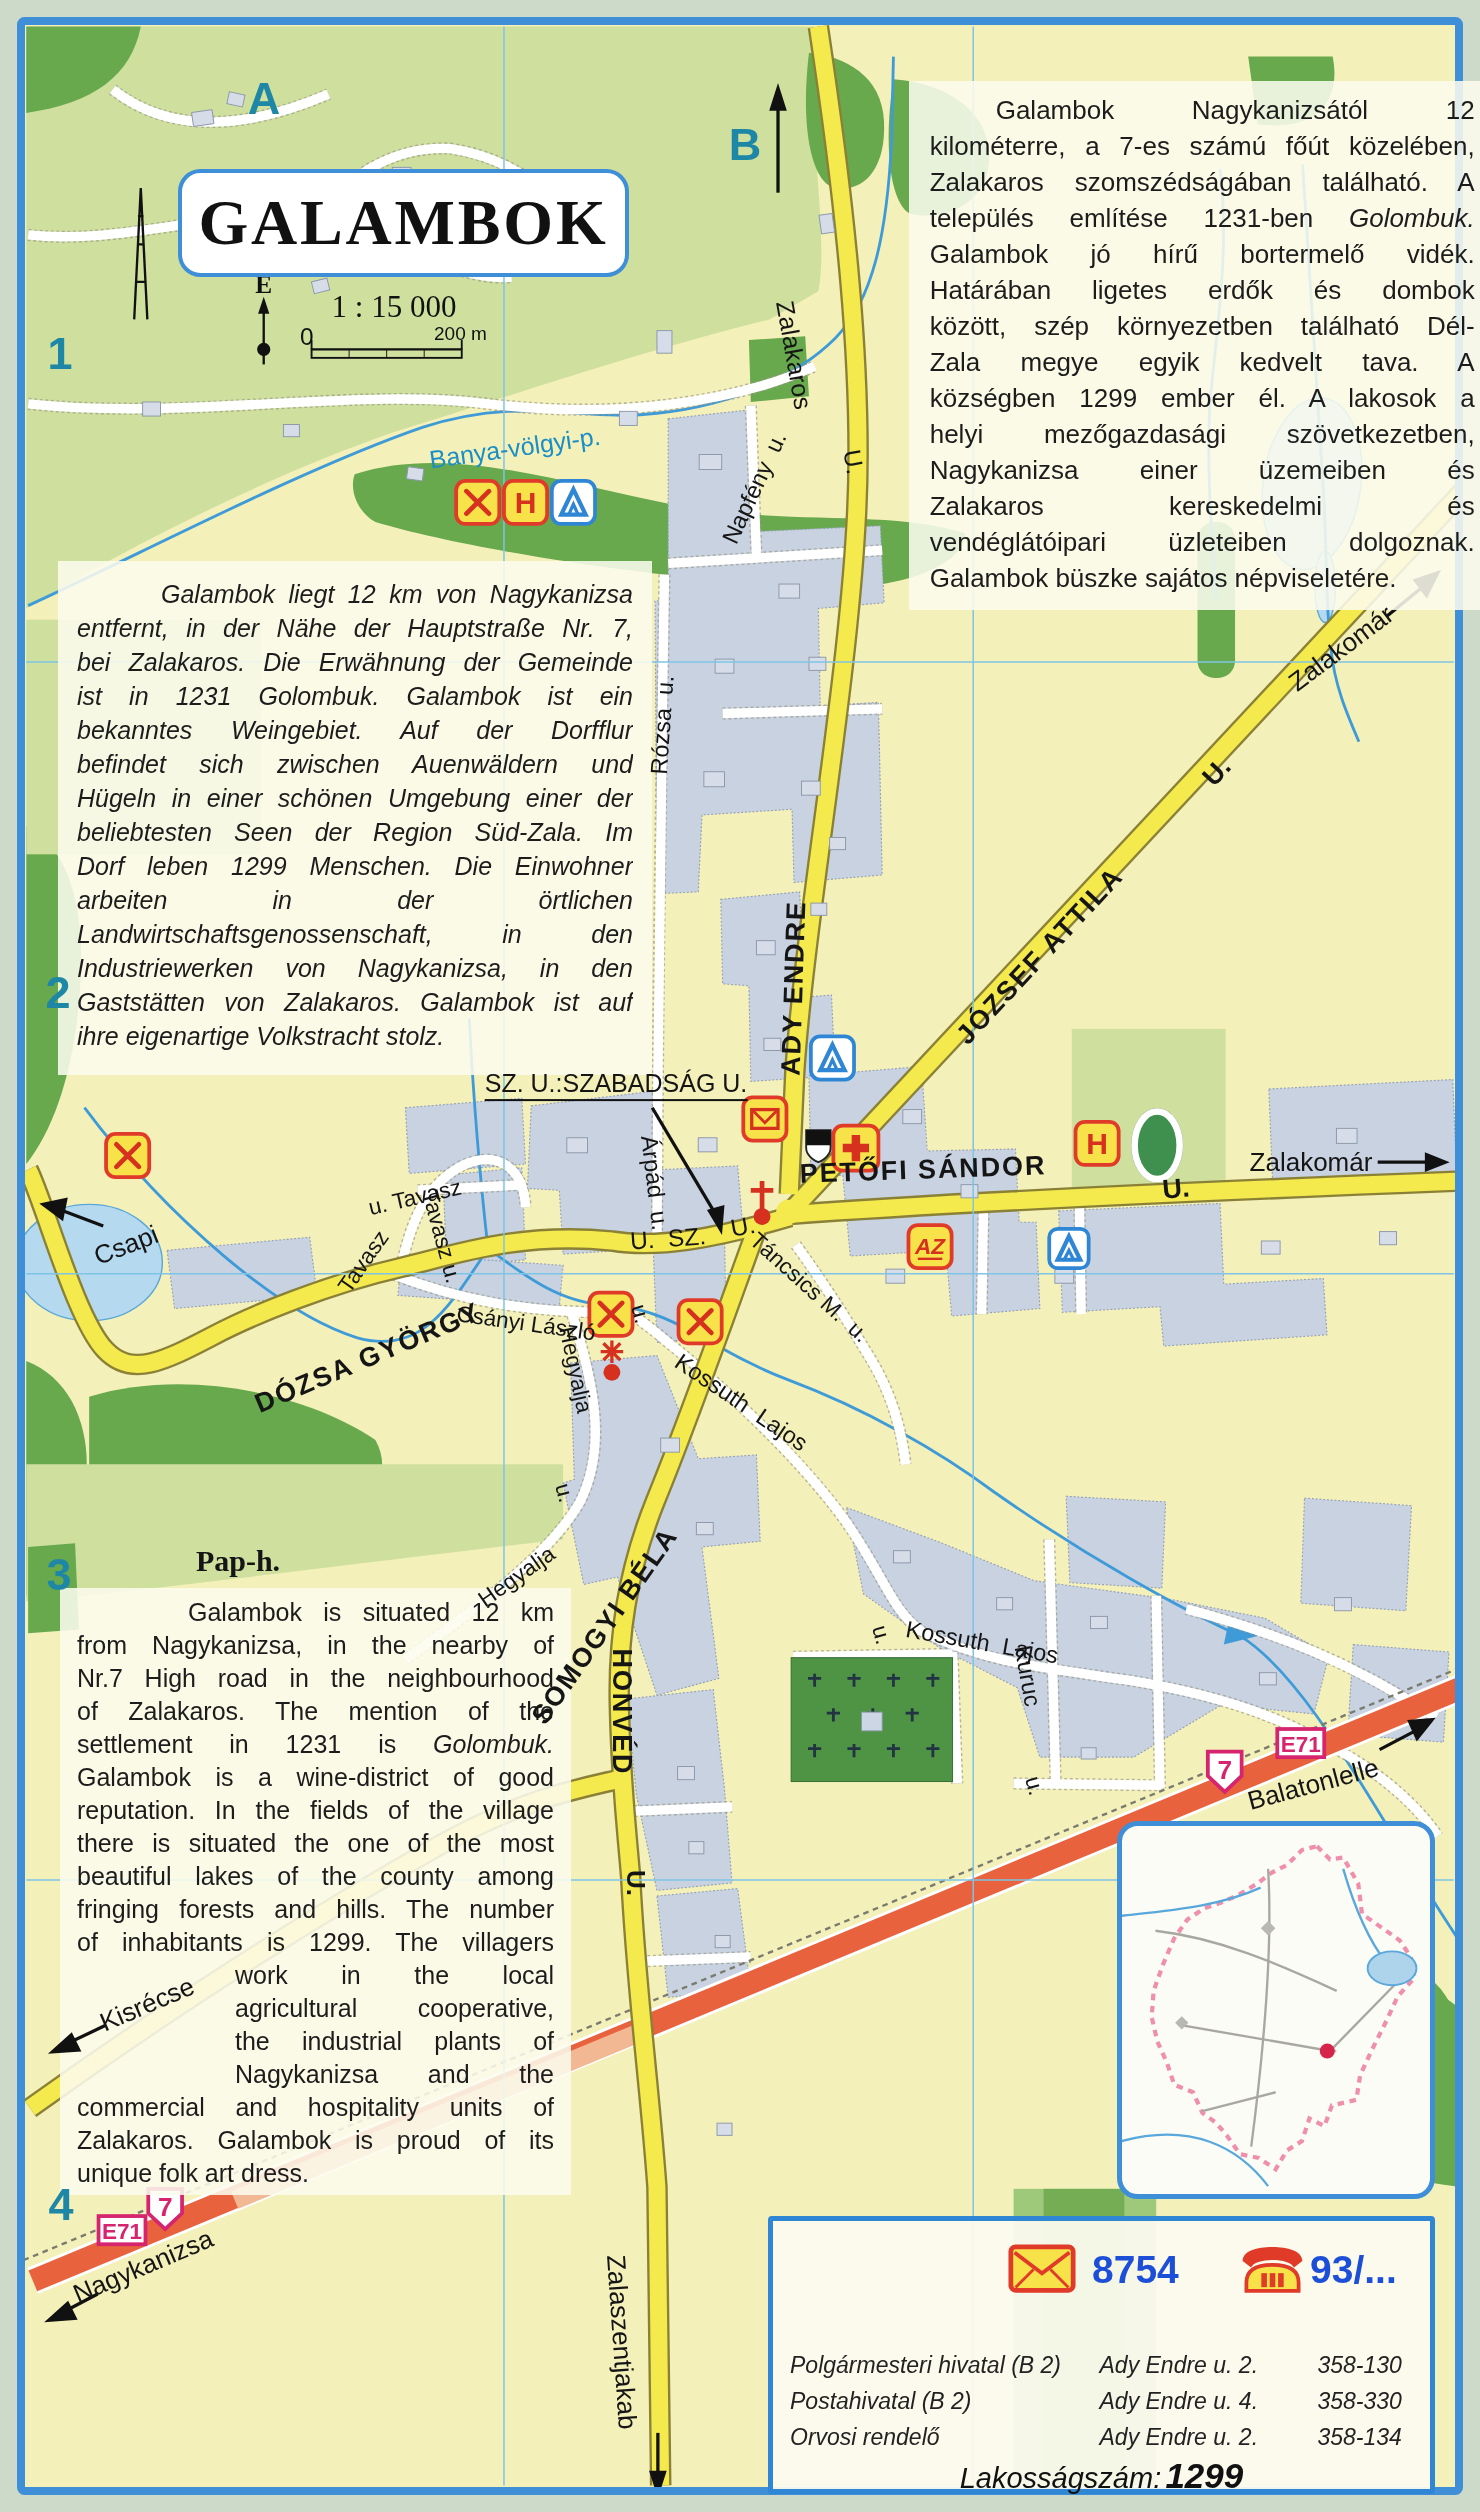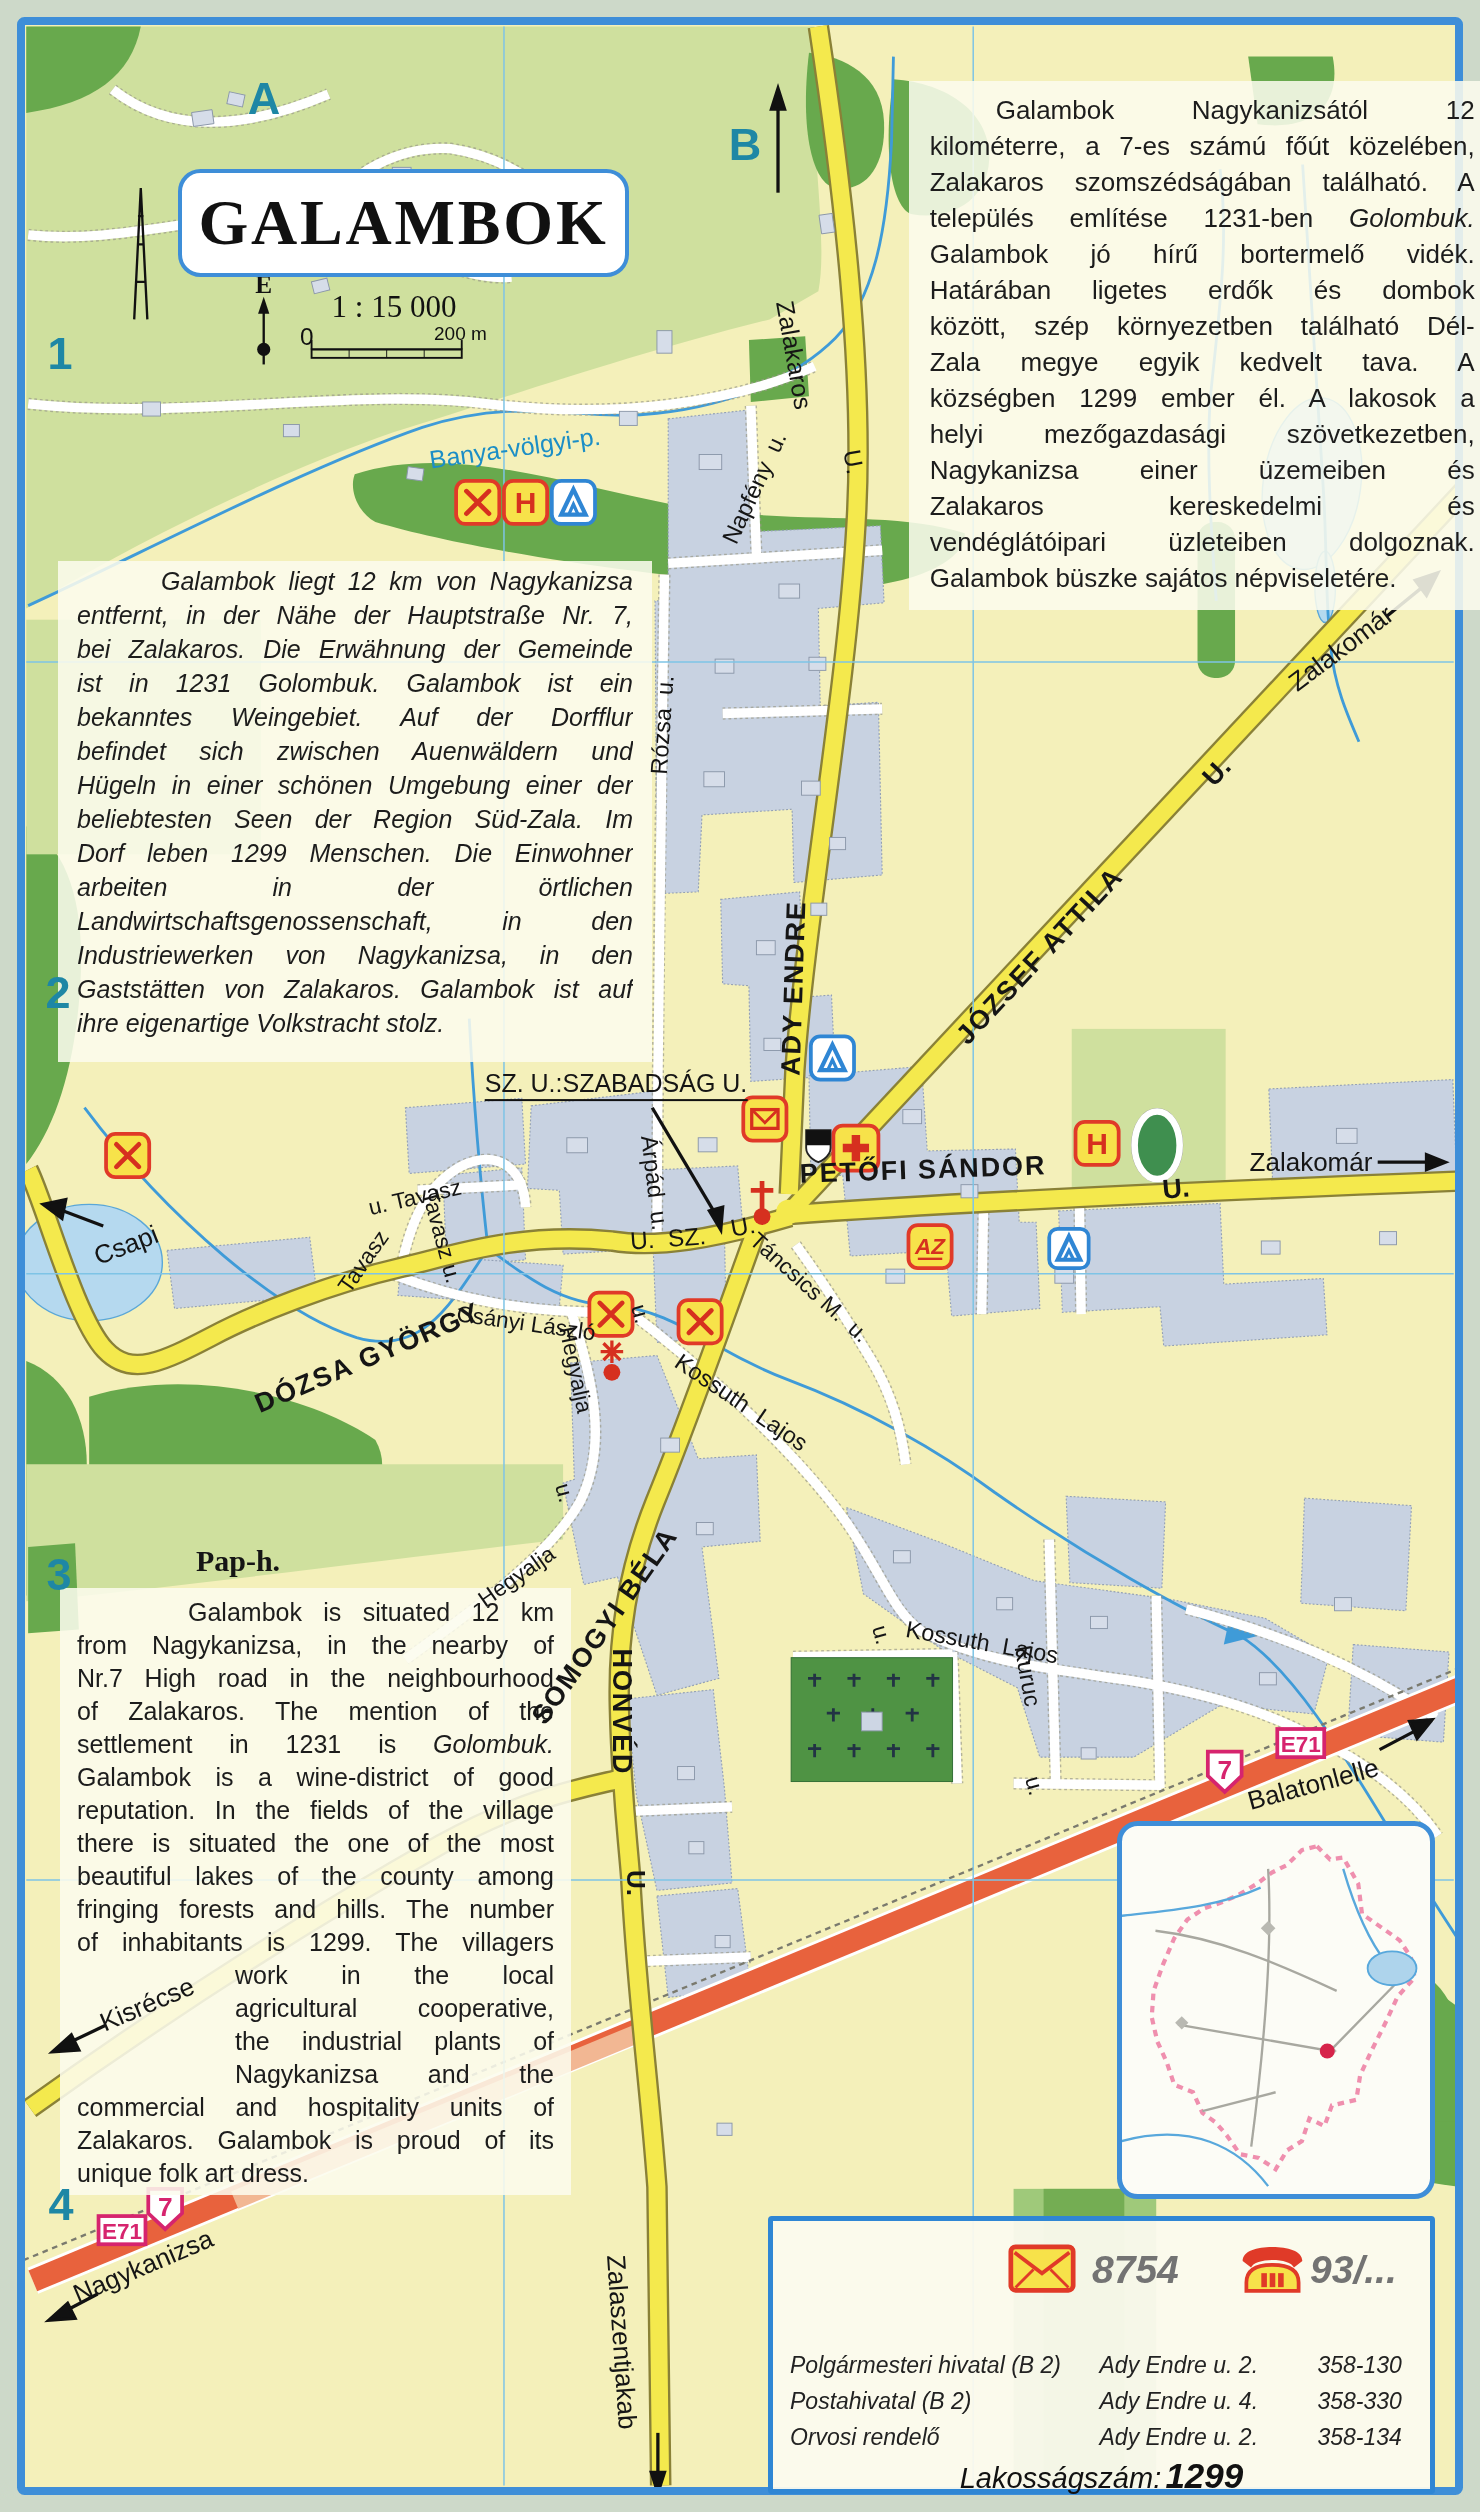--- a/index.html
+++ b/index.html
@@ -10,35 +10,35 @@
   .map-frame svg{position:absolute;left:-25px;top:-25px;}
   .layer{position:absolute;left:0;top:0;width:1480px;height:2512px;pointer-events:none;}
   .lbl{position:absolute;white-space:pre;color:#151515;line-height:1;}
   
   .tb{position:absolute;background:rgba(252,251,238,0.87);color:#1c1c1c;}
   .tb .tline{text-align:justify;overflow:hidden;}
   .tb .tline::after{content:"";display:inline-block;width:100%;}
   .tb .tline.last::after{content:none;}
   .tb-hu{left:909px;top:81px;width:545px;height:518px;padding:11.3px 20.7px 0 20.7px;font-size:26px;}
   .tb-hu .tline{line-height:36px;height:36px;}
-  .tb-de{left:58px;top:561px;width:556px;height:498px;padding:3px 19px 0 19px;
+  .tb-de{left:58px;top:561px;width:556px;height:498px;padding:16px 19px 0 19px;
          font-size:25px;font-style:italic;}
   .tb-de .tline{line-height:34px;height:34px;}
   .tb-en{left:60px;top:1588px;width:477px;height:599px;padding:7.5px 17px 0 17px;font-size:25px;}
   .tb-en .tline{line-height:33px;height:33px;}
   
   .title-box{position:absolute;left:178px;top:169px;width:443px;height:100px;background:#fff;
     border:4.7px solid #3e8ed8;border-radius:22.5px;display:flex;align-items:center;justify-content:center;}
   .title-box span{font-family:"Liberation Serif",serif;font-weight:bold;font-size:64px;
     letter-spacing:2.8px;color:#111;}
   
   .info-box{position:absolute;left:768px;top:2216px;width:657px;height:268px;
     background:rgba(251,250,238,0.95);border:5.6px solid #2f86d4;border-radius:3.8px;}
   .info-head{position:absolute;left:0;top:22.5px;width:100%;height:66px;}
-  .info-num{position:absolute;font-weight:bold;font-style:italic;font-size:39px;color:#737373;}
+  .info-num{position:absolute;font-weight:bold;font-size:39px;color:#1d4ed8;}
   .info-rows{position:absolute;left:17px;top:126px;width:623px;font-style:italic;font-size:23px;color:#222;}
   .info-row{display:flex;line-height:36px;}
   .info-row .c1{width:310px;}
   .info-row .c2{width:207px;}
   .info-row .c3{width:107px;text-align:center;}
   .pop-line{position:absolute;left:0;top:235px;width:100%;text-align:center;color:#111;}
   .pop-line .pl{font-style:italic;font-size:29px;}
   .pop-line .pv{font-style:italic;font-weight:bold;font-size:35px;}
   
   .inset-box{position:absolute;left:1117px;top:1821px;width:308px;height:368px;

